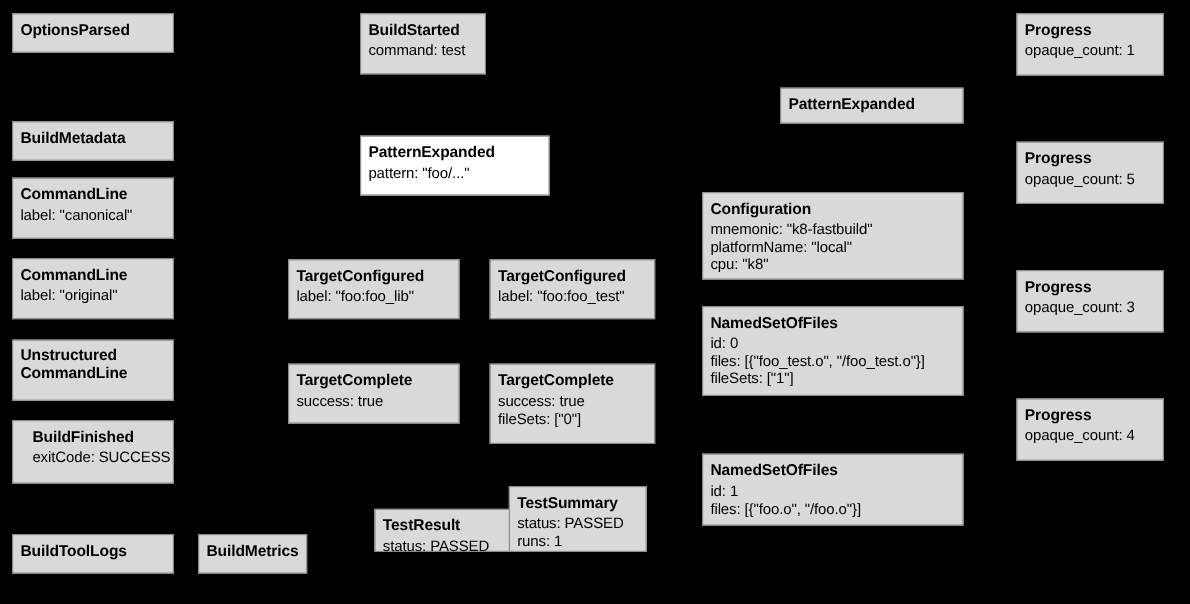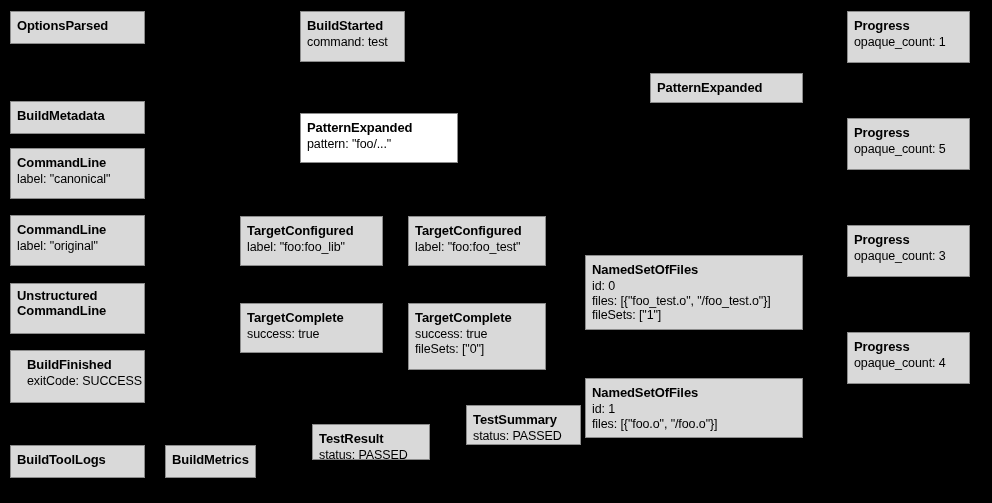--- a/index.html
+++ b/index.html
@@ -77,25 +77,30 @@
     <div class="node" style="left: 240px; top: 303px; width: 143px; height: 50px; background: rgb(217, 217, 217); border-color: rgb(140, 140, 140); color: rgb(0, 0, 0);"><span class="node-title">TargetComplete</span><div class="node-fields">
         <span class="node-field">success: true</span>
       </div></div>
     <div class="node" style="left: 408px; top: 303px; width: 138px; height: 67px; background: rgb(217, 217, 217); border-color: rgb(140, 140, 140); color: rgb(0, 0, 0);"><span class="node-title">TargetComplete</span><div class="node-fields">
         <span class="node-field">success: true</span>
         <span class="node-field">fileSets: ["0"]</span>
       </div></div>
     <div class="node" style="left: 312px; top: 424px; width: 118px; height: 36px; background: rgb(217, 217, 217); border-color: rgb(140, 140, 140); color: rgb(0, 0, 0);"><span class="node-title">TestResult</span><div class="node-fields">
         <span class="node-field">status: PASSED</span>
       </div></div>
-    <div class="node" style="left: 466px; top: 405px; width: 115px; height: 40px; background: rgb(217, 217, 217); border-color: rgb(140, 140, 140); color: rgb(0, 0, 0);"><span class="node-title">TestSummary</span><div class="node-fields">
+    <div class="node" style="left: 424px; top: 405px; width: 115px; height: 55px; background: rgb(217, 217, 217); border-color: rgb(140, 140, 140); color: rgb(0, 0, 0);"><span class="node-title">TestSummary</span><div class="node-fields">
         <span class="node-field">status: PASSED</span>
         <span class="node-field">runs: 1</span>
       </div></div>
     <div class="node" style="left: 650px; top: 73px; width: 153px; height: 30px; background: rgb(217, 217, 217); border-color: rgb(140, 140, 140); color: rgb(0, 0, 0);"><span class="node-title">PatternExpanded</span><div class="node-fields"></div></div>
+    <div class="node" style="left: 585px; top: 160px; width: 218px; height: 73px; background: rgb(217, 217, 217); border-color: rgb(140, 140, 140); color: rgb(0, 0, 0);"><span class="node-title">Configuration</span><div class="node-fields">
+        <span class="node-field">mnemonic: "k8-fastbuild"</span>
+        <span class="node-field">platformName: "local"</span>
+        <span class="node-field">cpu: "k8"</span>
+      </div></div>
     <div class="node" style="left: 585px; top: 255px; width: 218px; height: 75px; background: rgb(217, 217, 217); border-color: rgb(140, 140, 140); color: rgb(0, 0, 0);"><span class="node-title">NamedSetOfFiles</span><div class="node-fields">
         <span class="node-field">id: 0</span>
         <span class="node-field">files: [{"foo_test.o", "/foo_test.o"}]</span>
         <span class="node-field">fileSets: ["1"]</span>
       </div></div>
     <div class="node" style="left: 585px; top: 378px; width: 218px; height: 60px; background: rgb(217, 217, 217); border-color: rgb(140, 140, 140); color: rgb(0, 0, 0);"><span class="node-title">NamedSetOfFiles</span><div class="node-fields">
         <span class="node-field">id: 1</span>
         <span class="node-field">files: [{"foo.o", "/foo.o"}]</span>
       </div></div>
     <div class="node" style="left: 847px; top: 11px; width: 123px; height: 52px; background: rgb(217, 217, 217); border-color: rgb(140, 140, 140); color: rgb(0, 0, 0);"><span class="node-title">Progress</span><div class="node-fields">

